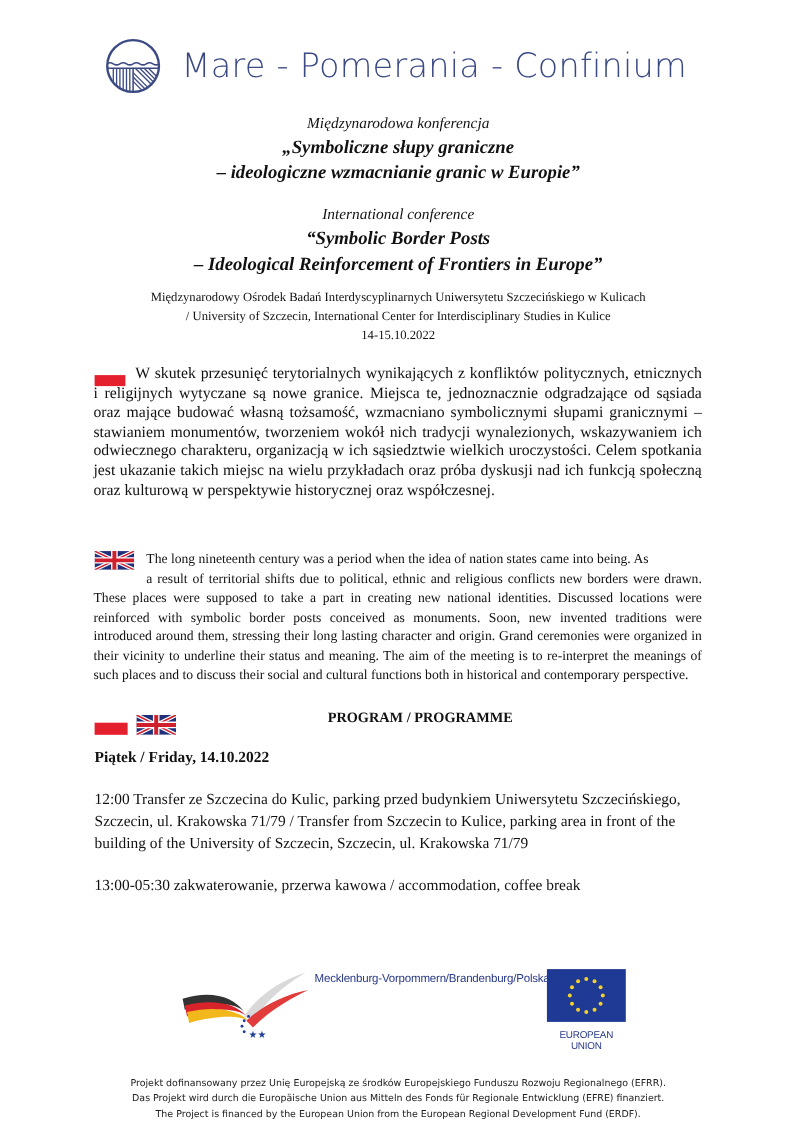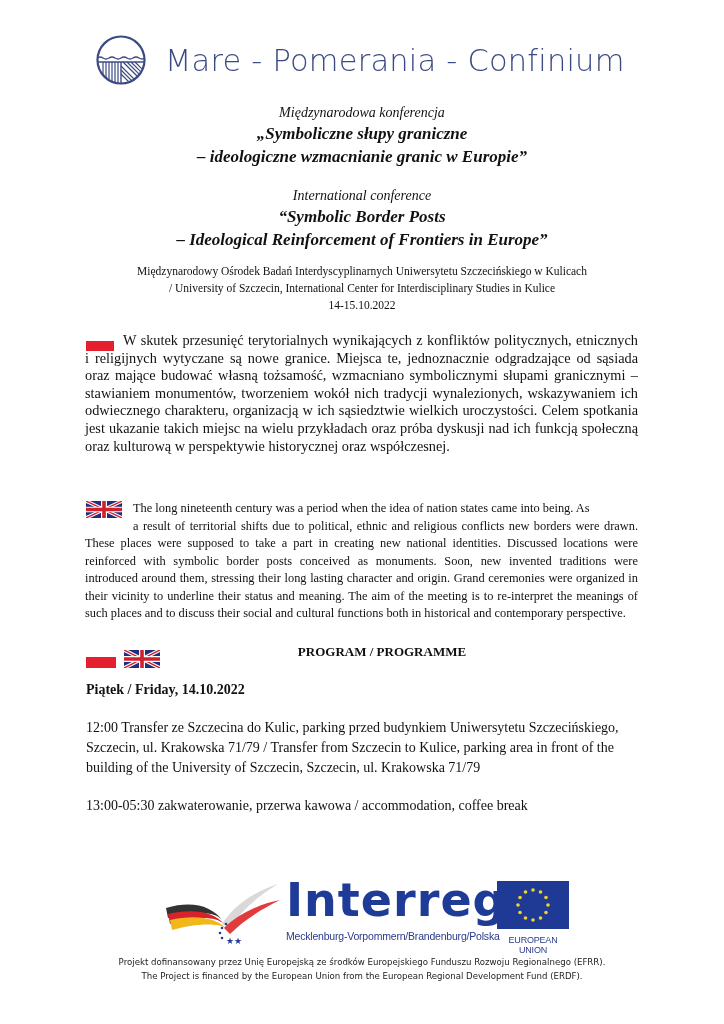--- a/index.html
+++ b/index.html
@@ -12,21 +12,21 @@
   .conf-sub { font-size: 14px; line-height: 20px; font-style: italic; }
   .conf-title { font-size: 17px; font-weight: bold; line-height: 23px; font-style: italic; }
   .inst { font-size: 11.5px; line-height: 17px; }
   .para { left: 85px; width: 553px; font-size: 14.3px; line-height: 17.6px; text-align: justify; }
   .para-en { left: 85px; width: 553px; font-size: 12.4px; line-height: 17.5px; text-align: justify; }
   .pl-para-flag { left: 86px; top: 341px; width: 28px; height: 10px; background: #e5202e; }
   .uk-flag { width: 36px; height: 17px; }
   .program-title { left: 0; width: 764px; text-align: center; top: 644px; font-size: 13px; font-weight: bold; }
   .day { left: 86px; top: 682px; font-size: 14px; font-weight: bold; }
   .item { left: 86px; width: 560px; font-size: 14px; line-height: 20px; }
-  .footer { left: 0; width: 724px; text-align: center; top: 955px; font-family: "DejaVu Sans", sans-serif; font-size: 8.6px; line-height: 14px; color: #222; }
+  .footer { left: 0; width: 724px; text-align: center; top: 978px; font-family: "DejaVu Sans", sans-serif; font-size: 8.6px; line-height: 14px; color: #222; }
   .interreg-word { font-family: "DejaVu Sans", sans-serif; font-weight: bold; font-size: 46px; color: #1e3c97; letter-spacing: 1px; line-height: 46px; }
   .interreg-sub { font-family: "Liberation Sans", sans-serif; font-size: 10.5px; color: #2a3a8a; letter-spacing: -0.2px; }
   .eu-label { font-family: "Liberation Sans", sans-serif; font-size: 9px; color: #2a3a8a; letter-spacing: -0.2px; }
 </style>
 </head>
 <body>
 
 <div class="abs logo-row">
   <svg width="52" height="52" viewBox="0 0 52 52">
     <defs>
@@ -111,21 +111,20 @@
     <circle cx="64" cy="46" r="1.3"></circle>
       <circle cx="60" cy="50" r="1.3"></circle>
       <circle cx="58" cy="55" r="1.3"></circle>
     <circle cx="60" cy="60" r="1.3"></circle>
     <text x="64" y="66" font-size="9" font-family="DejaVu Sans, sans-serif">★</text>
     <text x="72" y="66" font-size="9" font-family="DejaVu Sans, sans-serif">★</text>
   </g>
 </svg>
 
 <div class="abs" style="left:286px; top:877px;">
-  <div class="interreg-word">Interreg</div>
   <div class="interreg-sub" style="margin-top:7px;">Mecklenburg-Vorpommern/Brandenburg/Polska</div>
 </div>
 
 <div class="abs" style="left:497px; top:881px; width:72px;">
   <svg width="72" height="48" viewBox="0 0 72 48">
     <rect width="72" height="48" fill="#1f3a94"></rect>
     <g fill="#f4d22a" id="eu-stars">
         <circle cx="36" cy="9" r="1.8"></circle>
         <circle cx="43.5" cy="11.00961894323342" r="1.8"></circle>
         <circle cx="48.99038105676658" cy="16.5" r="1.8"></circle>
@@ -138,14 +137,15 @@
         <circle cx="21" cy="24.000000000000004" r="1.8"></circle>
         <circle cx="23.00961894323342" cy="16.5" r="1.8"></circle>
         <circle cx="28.499999999999993" cy="11.009618943233423" r="1.8"></circle>
       </g>
   </svg>
   <div class="eu-label" style="text-align:center; margin-top:2px;">EUROPEAN UNION</div>
 </div>
 
 <div class="abs footer">
   <div>Projekt dofinansowany przez Unię Europejską ze środków Europejskiego Funduszu Rozwoju Regionalnego (EFRR).</div>
+  <div>Das Projekt wird durch die Europäische Union aus Mitteln des Fonds für Regionale Entwicklung (EFRE) finanziert.</div>
   <div>The Project is financed by the European Union from the European Regional Development Fund (ERDF).</div>
 </div>
 
 </body></html>

